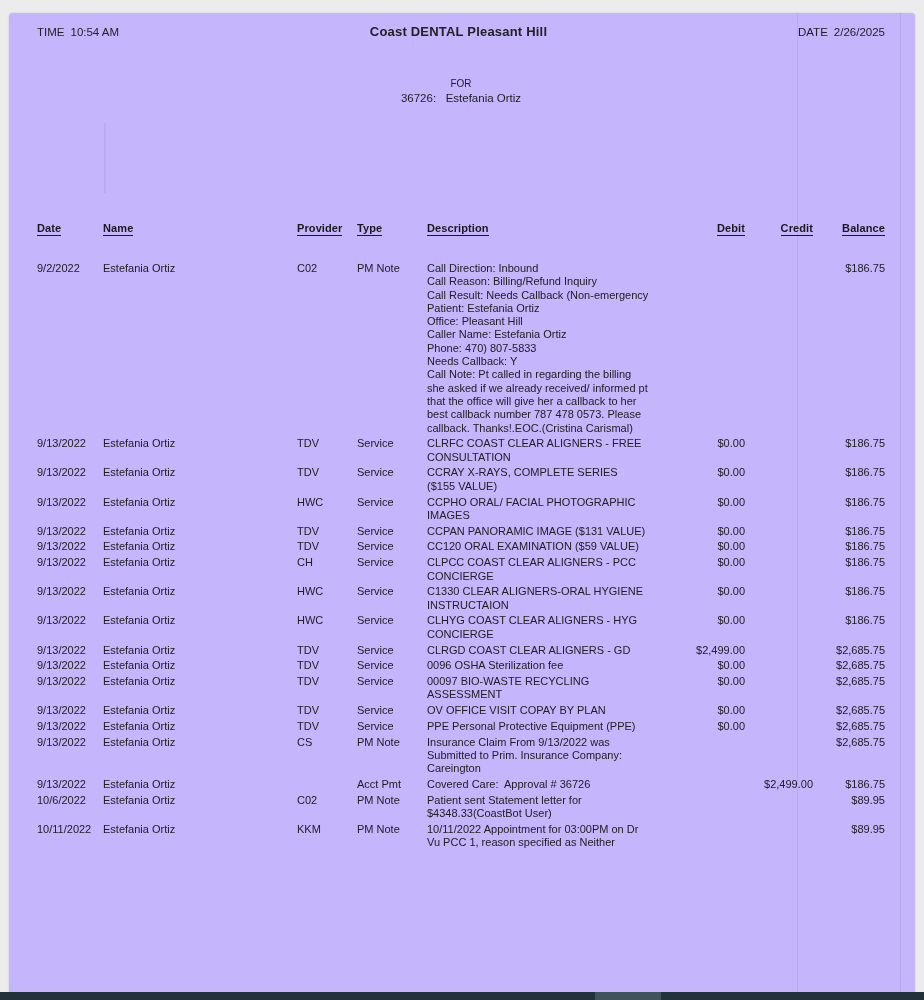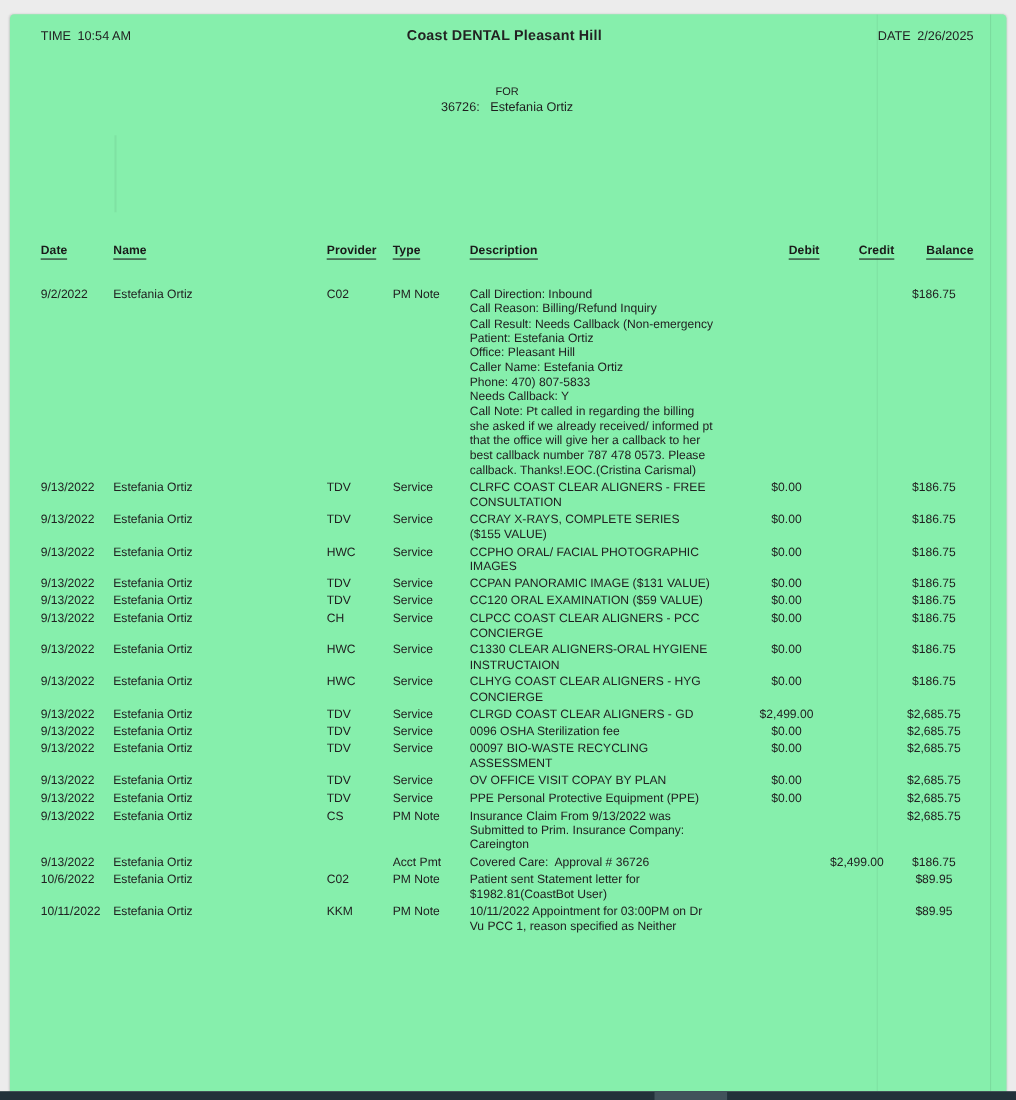--- a/index.html
+++ b/index.html
@@ -7,21 +7,21 @@
   body {
     background: #ececec;
     font-family: "Liberation Sans", "DejaVu Sans", sans-serif;
     color: #1e1e1e;
     position: relative;
   }
   .page {
     position: absolute;
     left: 9px; top: 13px;
     width: 906px; height: 979px;
-    background: #86efac;
+    background: #c4b5fd;
     border-radius: 4px 4px 0 0;
     box-shadow: 0 0 2px rgba(0,0,0,0.15);
     padding: 11px 30px 0 28px;
     overflow: hidden;
   }
   
   .scan-line { position: absolute; background: rgba(0,0,0,0.055); width: 1px; }
   .scan-line.l1 { left: 788px; top: 0; height: 979px; }
   .scan-line.l2 { left: 891px; top: 0; height: 979px; background: rgba(0,0,0,0.08); }
   .scan-line.l3 { left: 95px; top: 110px; height: 70px; background: rgba(0,0,0,0.05); width: 2px; }
@@ -88,21 +88,21 @@
     padding-bottom: 1px;
     letter-spacing: 0.1px;
   }
   th.right { text-align: right; }
   td {
     vertical-align: top;
     line-height: 13.3px;
     padding: 0 0 2.5px 0;
     color: #212121;
   }
-  td.right { text-align: center; }
+  td.right { text-align: right; }
   td.desc { white-space: pre-wrap; margin-top: 35px; }
 </style>
 </head>
 <body>
 
 <div class="page">
 
   <div class="topbar">
     <div>
       <span class="label">TIME</span><span>10:54 AM</span>
@@ -322,21 +322,21 @@
           <td class="right"></td>
           <td class="right">$2,499.00</td>
           <td class="right">$186.75</td>
         </tr>
         <tr>
           <td class="">10/6/2022</td>
           <td class="">Estefania Ortiz</td>
           <td class="">C02</td>
           <td class="">PM Note</td>
           <td class="desc">Patient sent Statement letter for
-$1982.81(CoastBot User)</td>
+$4348.33(CoastBot User)</td>
           <td class="right"></td>
           <td class="right"></td>
           <td class="right">$89.95</td>
         </tr>
         <tr>
           <td class="">10/11/2022</td>
           <td class="">Estefania Ortiz</td>
           <td class="">KKM</td>
           <td class="">PM Note</td>
           <td class="desc">10/11/2022 Appointment for 03:00PM on Dr

